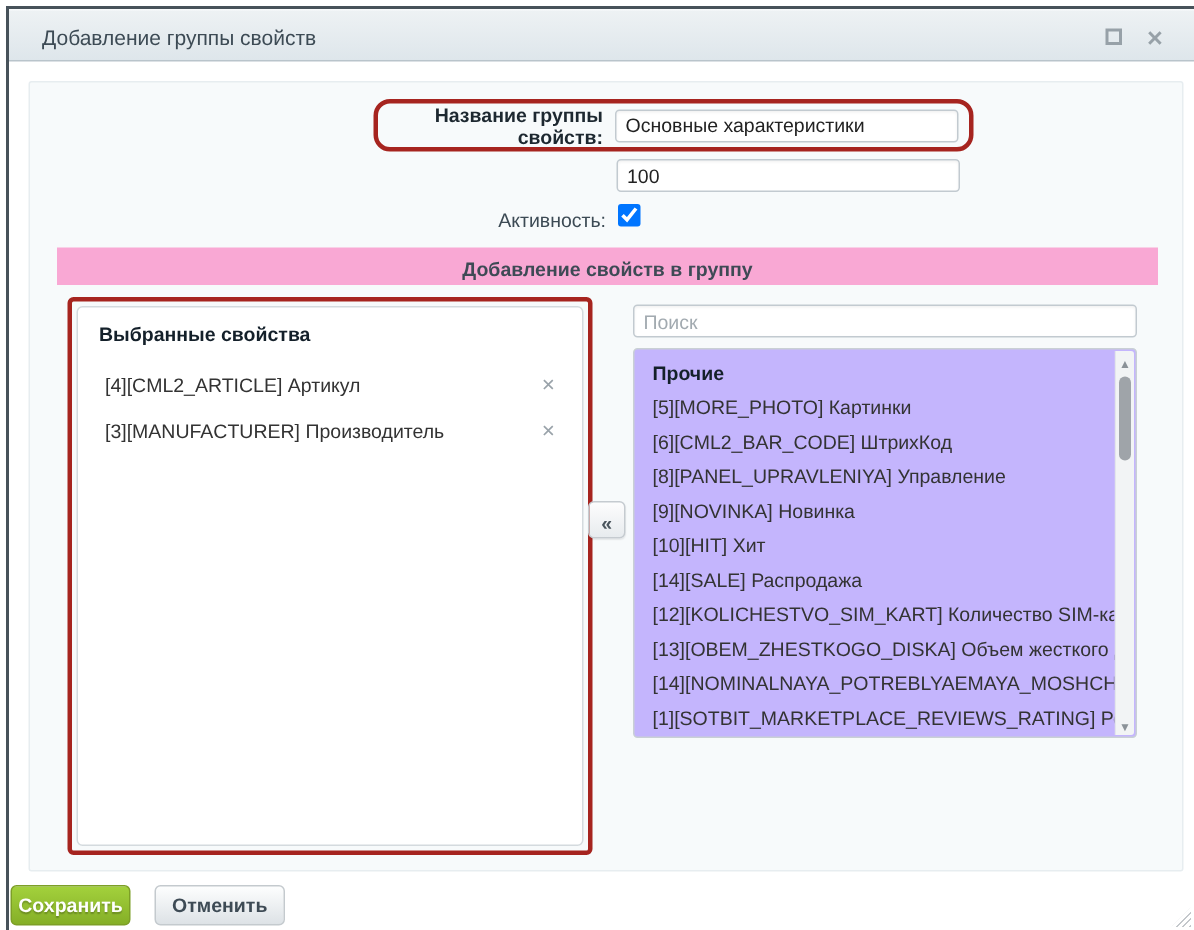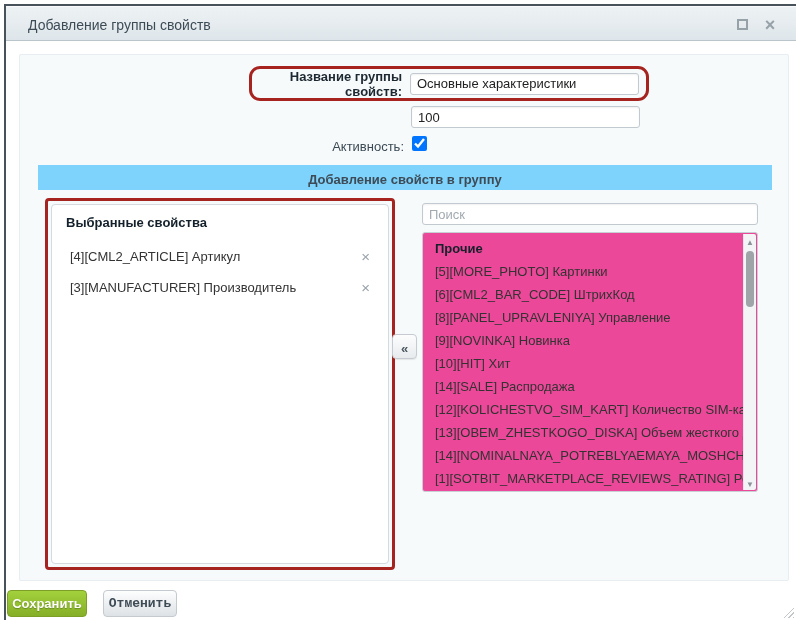--- a/index.html
+++ b/index.html
@@ -58,21 +58,21 @@
     position:absolute; left:100px; width:286px; text-align:right; line-height:22px;
   }
   .label-sort { top:51px; }
   .label-active { top:79px; }
   .input-sort { position:absolute; left:391px; top:51px; width:229px; }
   .chk-active { position:absolute; left:392px; top:81px; width:15px; height:15px; }
 
   
   .section-bar {
     position:absolute; left:18px; top:110px; width:734px; height:25px;
-    background:#7dd3fc; text-align:center; line-height:25px;
+    background:#f9a8d4; text-align:center; line-height:25px;
     font-size:13px; font-weight:bold; color:#3e4a55;
   }
 
   
   .selected-annot {
     position:absolute; left:25px; top:143px; width:350px; height:372px;
     border:3px solid #a6241f; border-radius:4px;
   }
   .selected-box {
     position:absolute; left:3px; top:3px; right:3px; bottom:3px;
@@ -99,21 +99,21 @@
     text-align:center; line-height:23px; cursor:pointer;
   }
 
   
   .search-input {
     position:absolute; left:402px; top:148px; width:336px;
   }
   .search-input::placeholder { color:#a2aab0; }
   .listbox {
     position:absolute; left:402px; top:177px; width:336px; height:260px;
-    background:#ec4899; border:1px solid #c9d0d5; border-radius:3px;
+    background:#c4b5fd; border:1px solid #c9d0d5; border-radius:3px;
     overflow:hidden;
   }
   .list-inner {
     position:absolute; left:0; top:0; right:14px; bottom:0;
     padding:4px 0 0 10px; overflow:hidden;
   }
   .list-group-header { font-size:13px; font-weight:bold; color:#14202a; line-height:19px; }
   .avail-item {
     font-size:13px; color:#333; line-height:19px; white-space:nowrap;
     overflow:hidden; cursor:pointer;
@@ -138,25 +138,25 @@
   
   .btn-save {
     position:absolute; left:1px; top:584px; width:80px; height:27px;
     border:1px solid #7d9f27; border-radius:4px;
     background:linear-gradient(#a3d13c,#85af27);
     color:#fff; font-size:13px; font-weight:bold;
     font-family:"Liberation Sans",sans-serif;
     text-shadow:0 1px 1px rgba(0,0,0,.25); cursor:pointer;
   }
   .btn-cancel {
-    position:absolute; left:97px; top:584px; width:74px; height:27px;
+    position:absolute; left:97px; top:584px; width:87px; height:27px;
     border:1px solid #c4cace; border-radius:4px;
     background:linear-gradient(#fdfefe,#dde2e6);
     color:#3e4b55; font-size:13px; font-weight:bold;
-    font-family:Liberation Mono, monospace; cursor:pointer;
+    font-family:Liberation Sans, sans-serif; cursor:pointer;
   }
 
   
   .resize-grip {
     position:absolute; right:4px; bottom:4px; width:13px; height:13px;
     background:repeating-linear-gradient(135deg, transparent 0 2px, #c3c7cb 2px 3px);
     clip-path:polygon(100% 0, 100% 100%, 0 100%);
     cursor:nwse-resize;
   }
 </style>

